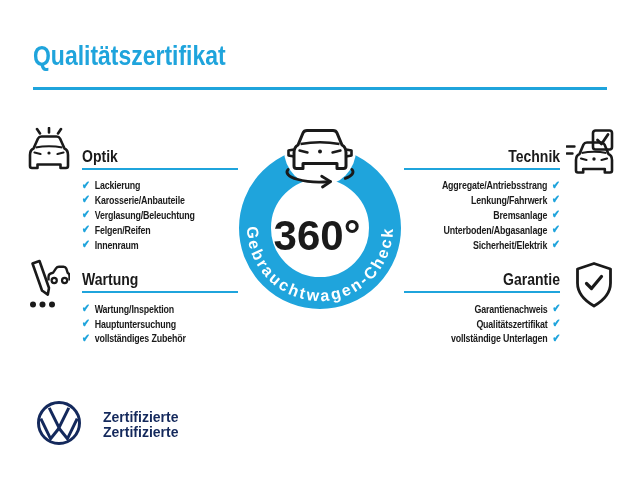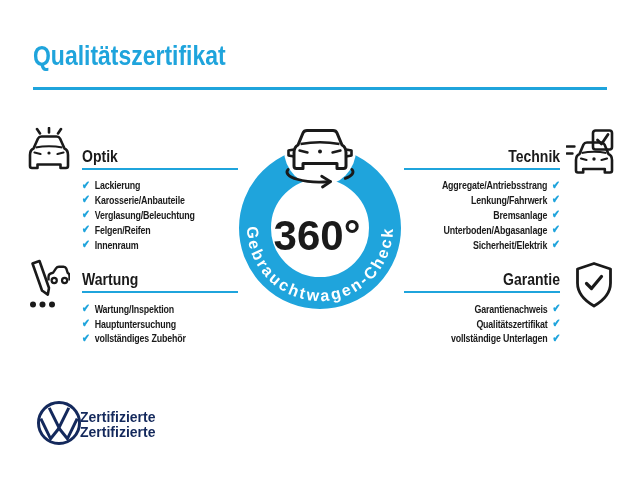--- a/index.html
+++ b/index.html
@@ -59,21 +59,21 @@
 
   .ink   { stroke:var(--text); fill:none; }
   .inkf  { fill:var(--text); stroke:none; }
   .ringc { stroke:var(--accent); fill:none; }
   .navyline { stroke:var(--navy); fill:none; }
   .curve { fill:#ffffff; font-weight:bold; }
   .deg   { fill:var(--text); font-weight:bold; }
 
   
   #brand {
-    position:absolute; left:80px; top:410px; color:var(--navy);
+    position:absolute; left:103px; top:410px; color:var(--navy);
     font-size:14px; font-weight:bold; line-height:15px; white-space:nowrap;
   }
 </style>
 </head>
 <body>
 
 <div id="canvas">
 
   <div id="title">Qualitätszertifikat</div>
   <div id="rule-title" class="rule"></div>

